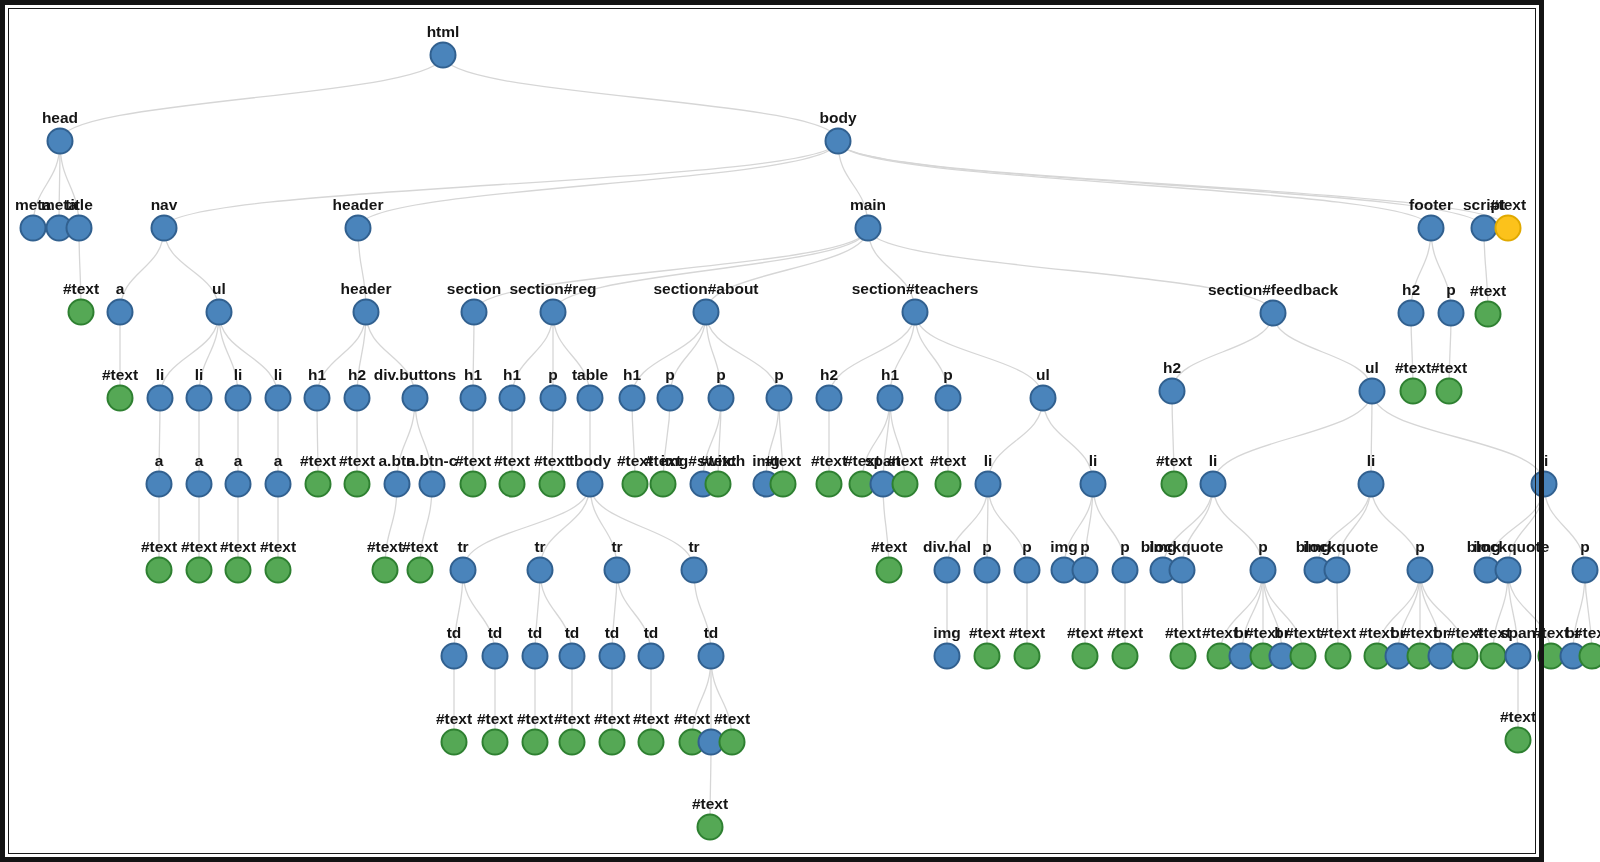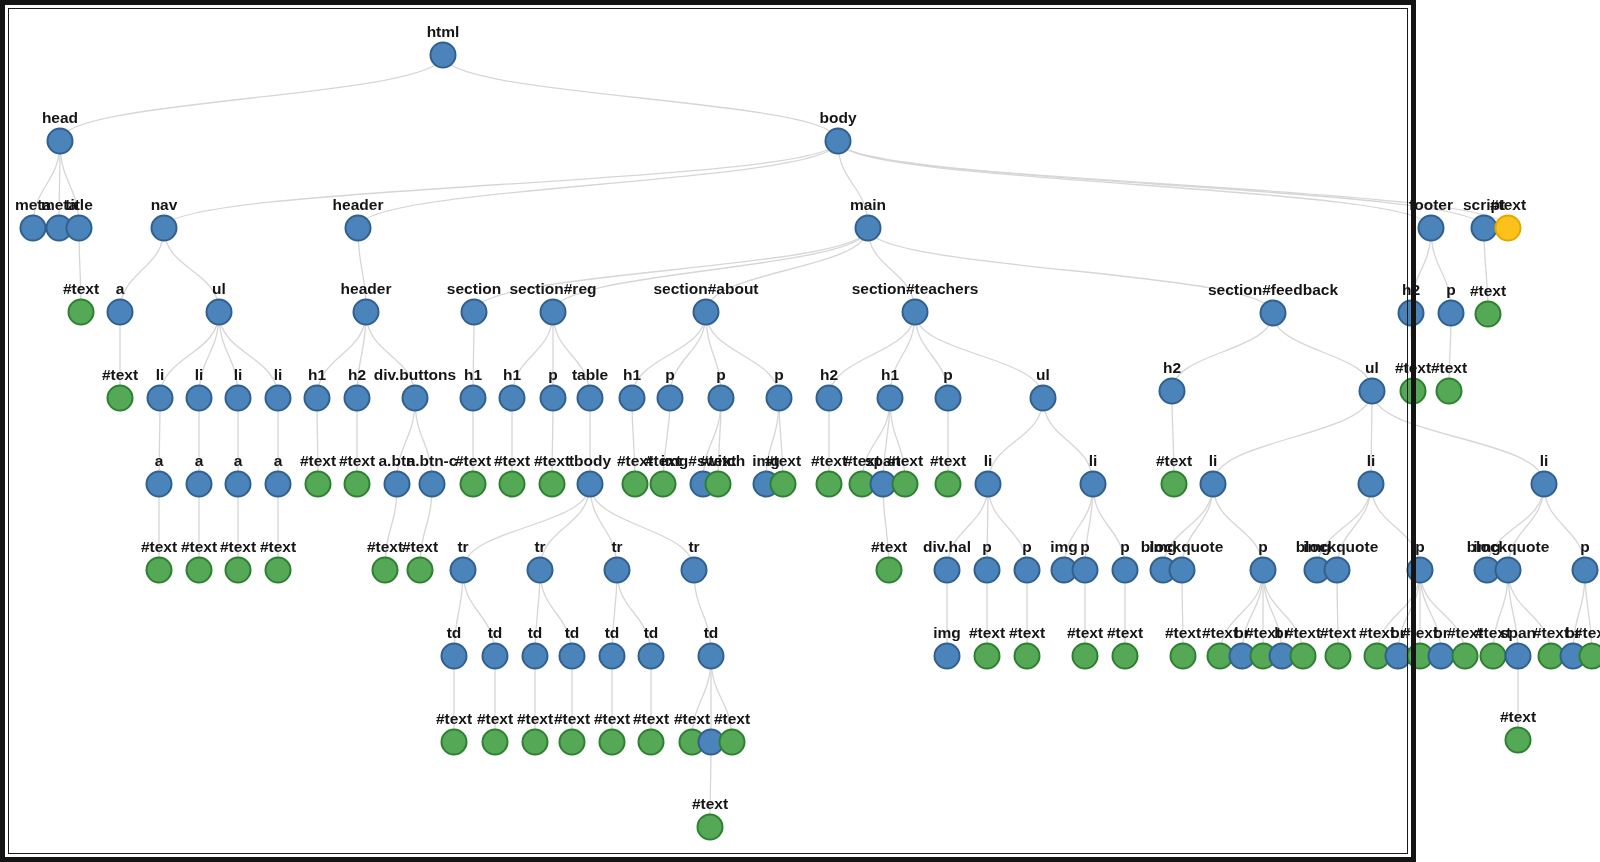--- a/index.html
+++ b/index.html
@@ -1,20 +1,20 @@
 <!DOCTYPE html>
 <html><head>
 <meta charset="utf-8">
 <style>
   html,body{margin:0;padding:0;}
   body{
     width:1600px;height:862px;position:relative;overflow:hidden;
     background:#ffffff;font-family:"Liberation Sans",sans-serif;
   }
-  #stage{position:absolute;left:0;top:0;width:1416px;height:862px;}
+  #stage{position:absolute;left:0;top:0;width:1544px;height:862px;}
   .frame-outer{position:absolute;inset:0;border:5px solid #141414;pointer-events:none;z-index:5;}
   .frame-inner{position:absolute;inset:8px;border:1.5px solid #1a1a1a;pointer-events:none;z-index:5;}
   svg text{
     font-family:"Liberation Sans",sans-serif;
     font-size:15.5px;font-weight:600;
   }
   svg path.edge{fill:none;}
   svg circle{cursor:pointer;}
 </style>
 </head>

